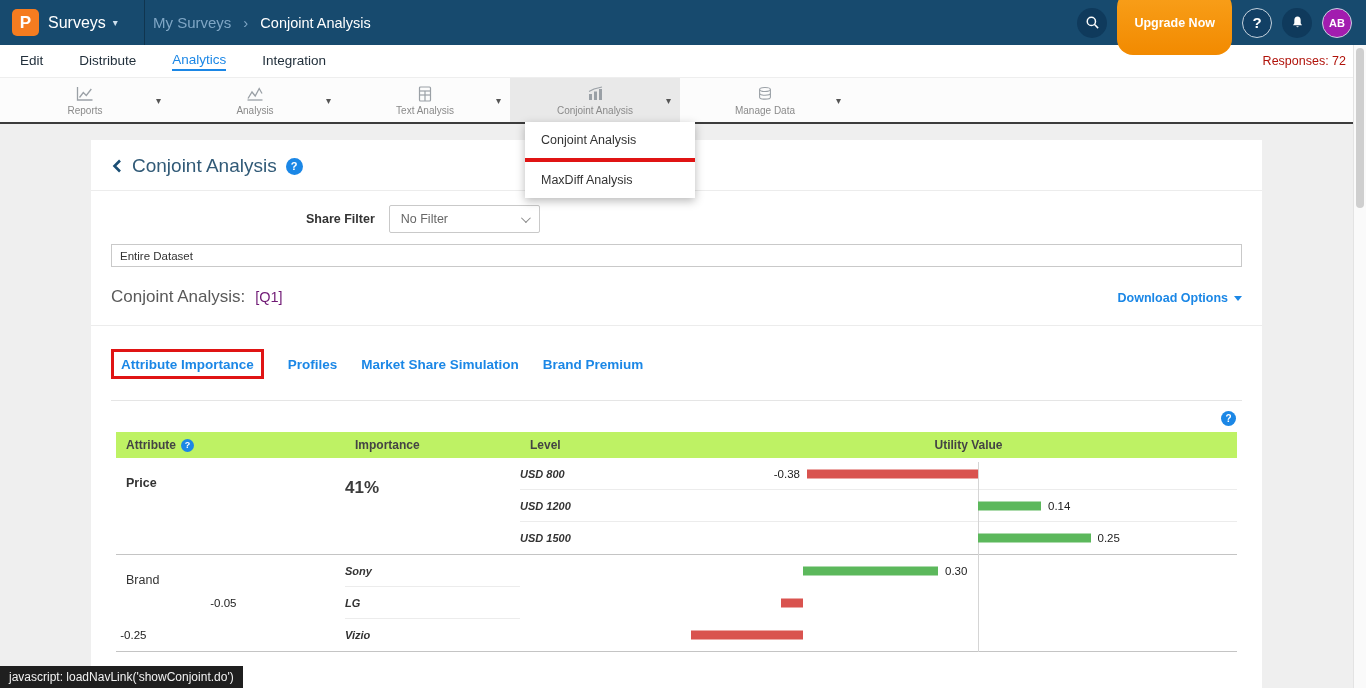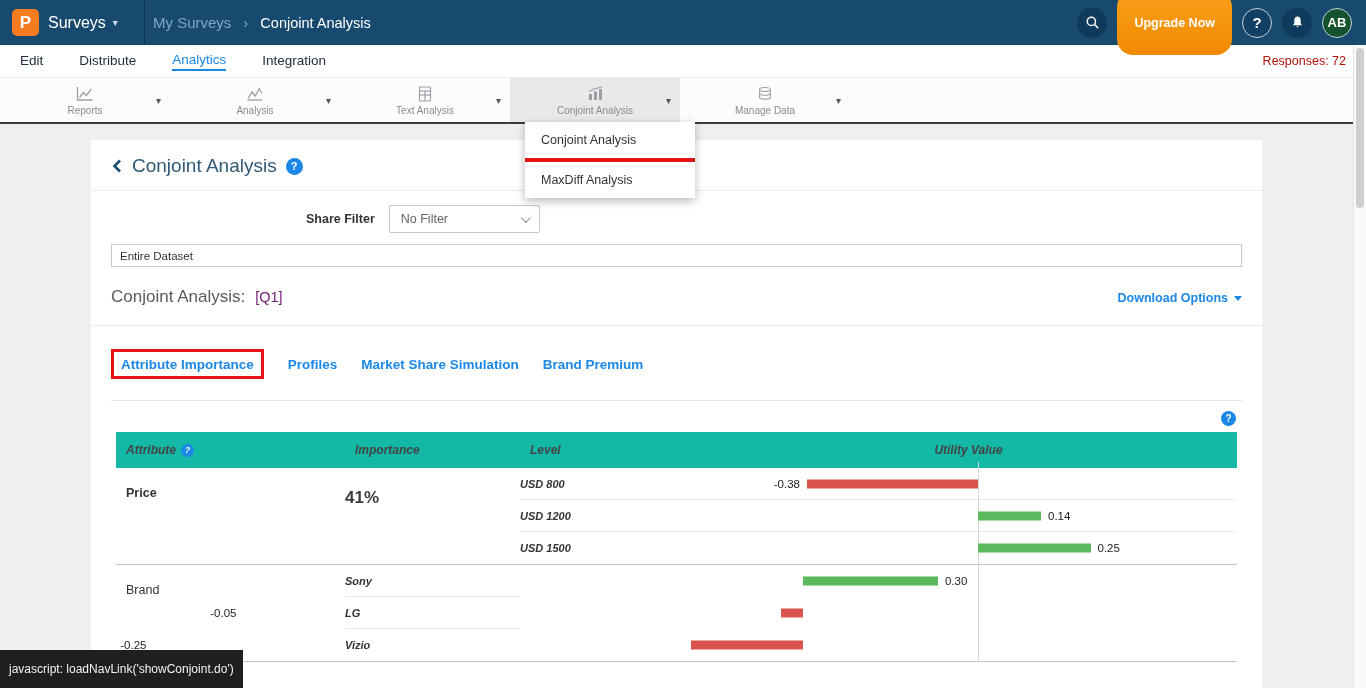--- a/index.html
+++ b/index.html
@@ -13,21 +13,21 @@
   .logo-caret { color:#cfe0ee; font-size:10px; margin-left:7px; }
   .crumbs { display:flex; align-items:center; margin-left:8px; font-size:15px; }
   .crumb-parent { color:#7FA6C5; cursor:pointer; }
   .crumb-sep { color:#7FA6C5; margin:0 12px; font-size:15px; }
   .crumb-current { color:#fff; font-size:14.5px; }
   .topbar-right { margin-left:auto; display:flex; align-items:center; gap:10px; padding-right:14px; }
   .circle-btn { width:30px; height:30px; border-radius:50%; background:#0F3A5C; display:flex; align-items:center; justify-content:center; cursor:pointer; color:#fff; }
   .circle-btn.ringed { border:1.5px solid #C6D3DE; background:#124065; }
   .circle-btn.qhelp { font-size:15px; font-weight:bold; }
   .upgrade-btn { background:linear-gradient(#F9A01B,#F28A00); color:#fff; font-size:12.5px; font-weight:bold; border:none; border-radius:16px; padding:25px 17px; cursor:pointer; }
-  .avatar { width:30px; height:30px; border-radius:50%; background:#14532d; border:1.5px solid #C6D3DE; color:#fff; font-size:13px; font-weight:bold; display:flex; align-items:center; justify-content:center; cursor:pointer; }
+  .avatar { width:30px; height:30px; border-radius:50%; background:#a21caf; border:1.5px solid #C6D3DE; color:#fff; font-size:11px; font-weight:bold; display:flex; align-items:center; justify-content:center; cursor:pointer; }
 
   
   .navbar { height:33px; background:#fff; display:flex; align-items:center; padding:0 20px; gap:36px; border-bottom:1px solid #eee; }
   .nav-link { font-size:13.5px; color:#22303C; cursor:pointer; padding-bottom:2px; }
   .nav-link.active { color:#1B87E6; border-bottom:2px solid #1B87E6; }
   .responses { margin-left:auto; color:#B0120A; font-size:12.5px; }
 
   
   .toolbar { height:46px; background:#FCFCFC; display:flex; border-bottom:2px solid #3C3C3C; position:relative; z-index:50; }
   .tb-item { width:170px; height:100%; position:relative; display:flex; align-items:center; justify-content:center; cursor:pointer; }
@@ -67,38 +67,38 @@
   .tri-down { width:0; height:0; border-left:4px solid transparent; border-right:4px solid transparent; border-top:5px solid #1B87E6; }
   .section-divider { border-bottom:1px solid #ECECEC; margin-top:18px; }
 
   .tabs-row { display:flex; align-items:center; gap:24px; margin:26px 20px 0; padding-bottom:24px; border-bottom:1px solid #E5E5E5; }
   .tab { font-size:13.5px; font-weight:600; color:#1B87E6; cursor:pointer; }
   .tab-annotation { border:3px solid #E01414; padding:3px 7px; margin:-3px 0; }
 
   .table-help { display:flex; justify-content:flex-end; margin:10px 26px 0; }
 
   .utable { margin:6px 25px 0; position:relative; }
-  .uhead { display:grid; grid-template-columns:229px 175px 180px 1fr; background:#14b8a6; height:36px; align-items:center; font-size:12px; font-weight:bold; color:#444;font-style:italic; }
+  .uhead { display:grid; grid-template-columns:229px 175px 180px 1fr; background:#bef264; height:26px; align-items:center; font-size:12px; font-weight:bold; color:#444; }
   .uhead .hcell { padding-left:10px; display:flex; align-items:center; gap:5px; }
   .uhead .hcell.center { justify-content:center; padding-left:0; }
   .axis { position:absolute; left:862px; top:30px; bottom:0; width:1px; background:#D5D5D5; }
 
   .agroup { display:grid; grid-template-columns:229px 175px 1fr; border-bottom:1px solid #C4C4C4; }
   .attr-cell { padding:18px 0 0 10px; font-size:12.5px; color:#333; }
   .attr-cell.bold { font-weight:bold; }
   .imp-cell { padding-top:20px; font-size:17px; font-weight:bold; color:#3C3C3C; }
   .levels {}
   .lrow { display:grid; grid-template-columns:180px 1fr; height:32px; align-items:center; border-bottom:1px solid #ECECEC; }
   .lrow:last-child { border-bottom:none; }
   .lname { font-size:11px; font-style:italic; font-weight:bold; color:#333; }
   .bar-cell { position:relative; height:100%; }
   .bar { position:absolute; top:50%; transform:translateY(-50%); height:9px; }
   .bar-label { position:absolute; top:50%; transform:translateY(-50%); font-size:11.5px; color:#222; white-space:nowrap; }
 
-  .statusbar { position:fixed; left:0; bottom:0; background:#1F1F1F; color:#F2F2F2; font-size:12px; padding:12px 9px; z-index:90; }
+  .statusbar { position:fixed; left:0; bottom:0; background:#1F1F1F; color:#F2F2F2; font-size:12px; padding:4px 9px; z-index:90; }
 
   .scrollbar { position:fixed; right:0; top:45px; bottom:0; width:13px; background:#FAFAFA; border-left:1px solid #E3E3E3; z-index:80; }
   .scroll-thumb { position:absolute; top:3px; left:2px; width:8px; height:160px; background:#CFCFCF; border-radius:4px; }
 
   svg { display:block; }
 </style>
 </head>
 <body>
 
 <div class="topbar">

